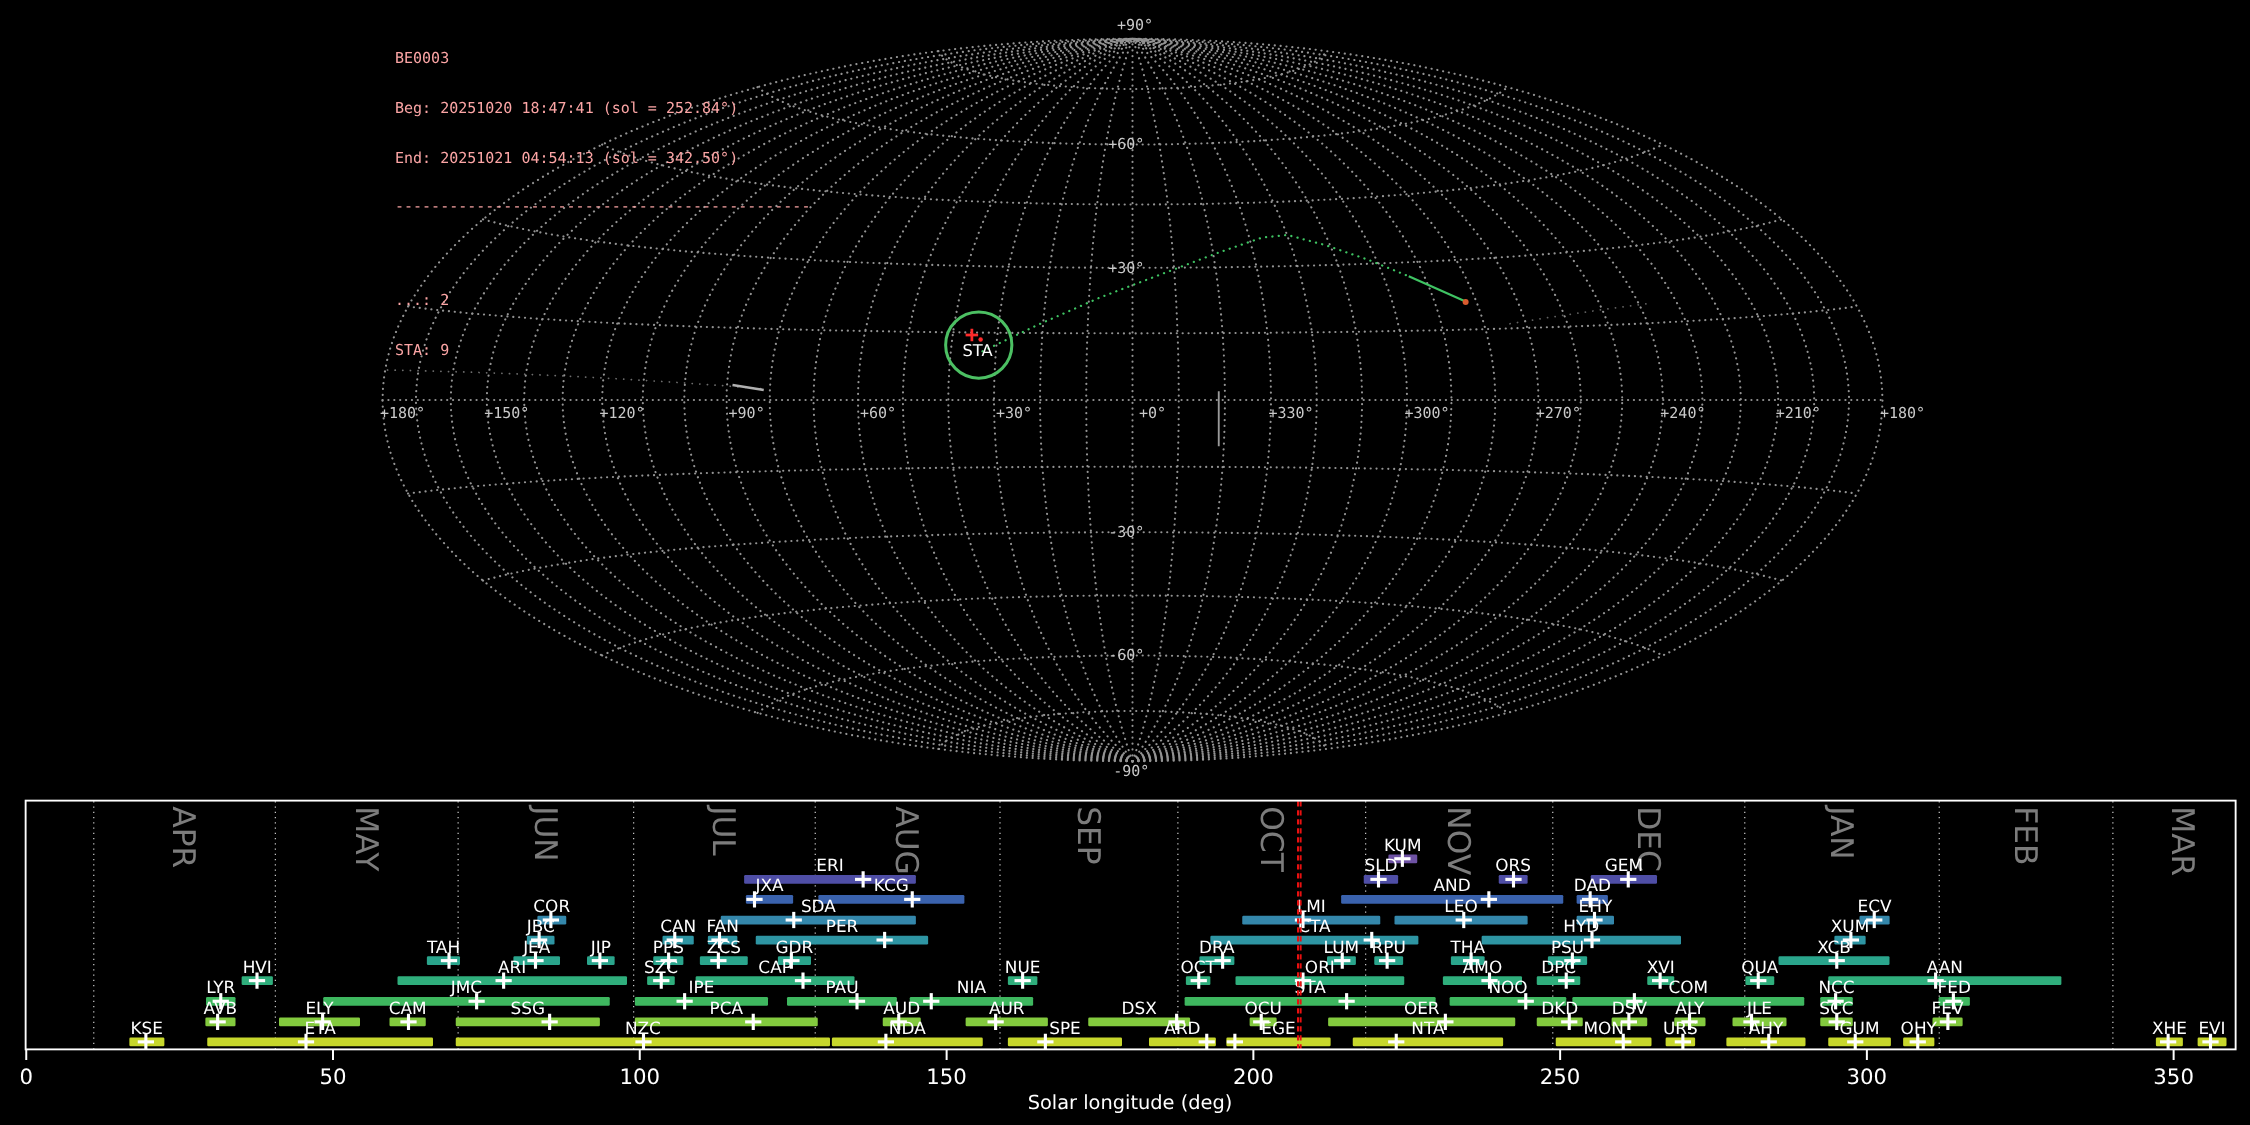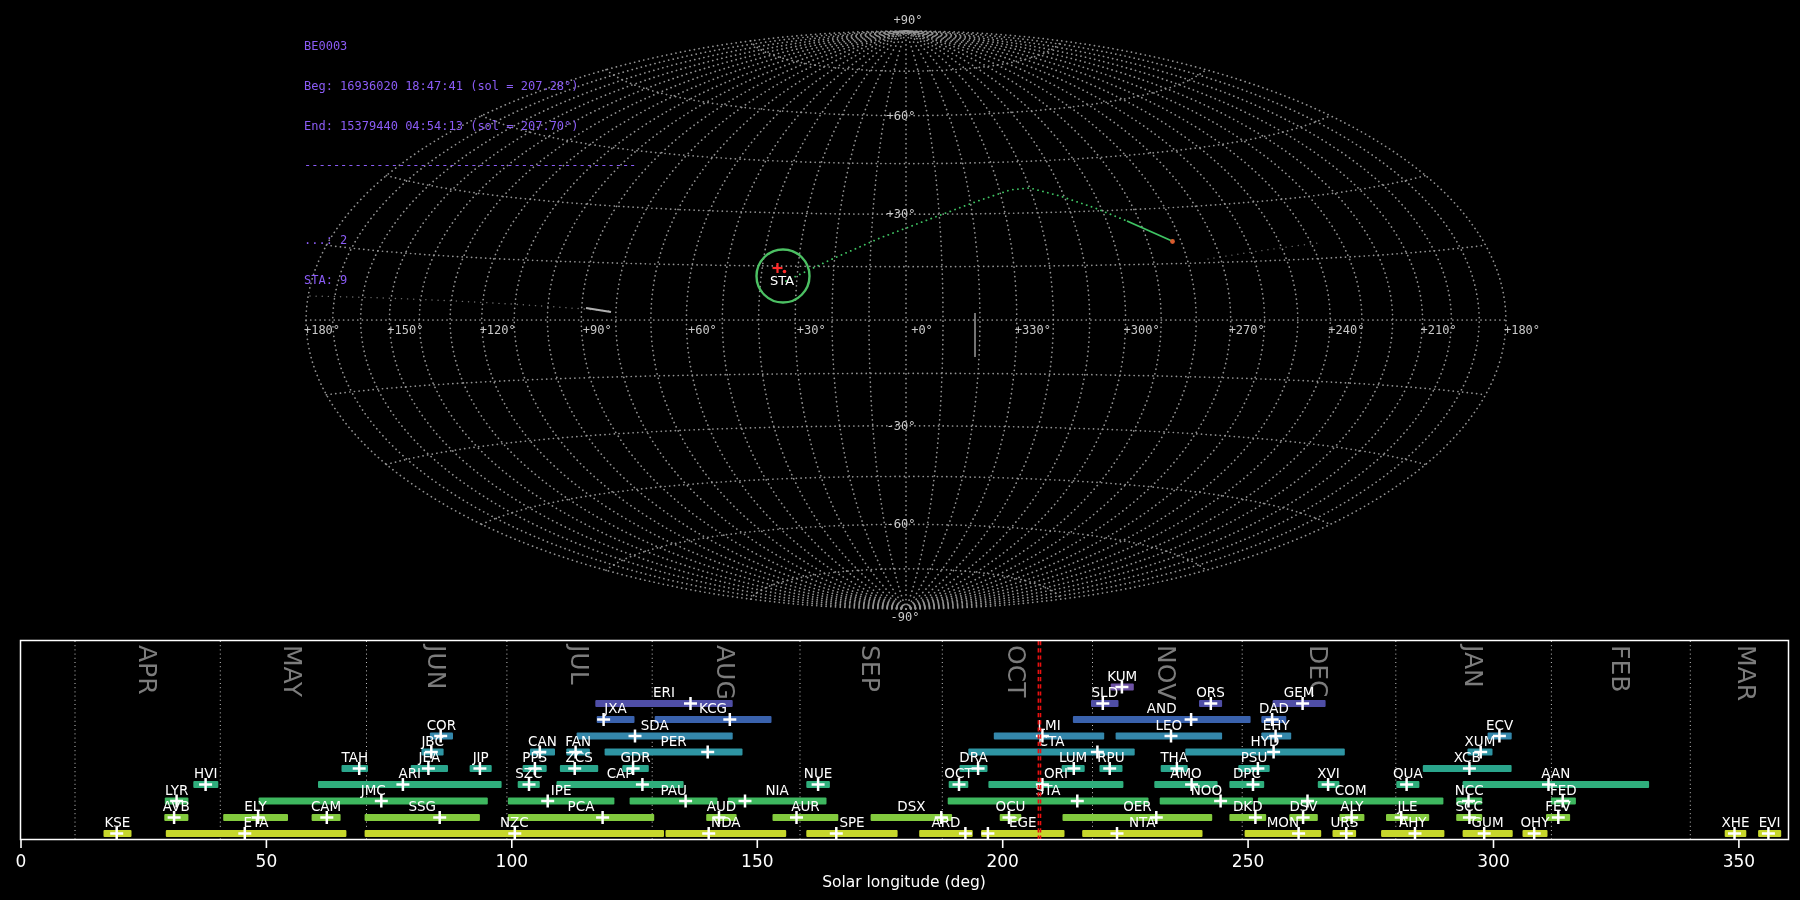--- a/index.html
+++ b/index.html
@@ -1,39 +1,39 @@
 <!DOCTYPE html>
 <html><head>
 <meta charset="utf-8">
 <style>
   html,body{margin:0;padding:0;background:#000;}
   #stage{position:relative;width:1800px;height:900px;background:#000;overflow:hidden;
          font-family:"DejaVu Sans",sans-serif;}
-  #info{position:absolute;left:304px;top:14px;color:#8b5cf6;
+  #info{position:absolute;left:316px;top:14px;color:#fca5a5;
         font-family:"DejaVu Sans Mono",monospace;font-size:12px;line-height:13.2px;
         white-space:pre;z-index:5;}
   #info .gap{height:9px;}
   #scene{position:absolute;left:0;top:0;}
   text{font-family:"DejaVu Sans",sans-serif;}
   .maplbl{font-family:"DejaVu Sans Mono",monospace;font-size:12px;fill:#c9c9c9;}
   .polelbl{font-family:"DejaVu Sans Mono",monospace;font-size:12px;fill:#c9c9c9;}
   .bar-label{font-size:13.5px;fill:#ffffff;}
   .tick-label{font-size:17px;fill:#ffffff;}
   .axis-title{font-size:15.5px;fill:#ffffff;}
   .month-label{font-size:25px;fill:#7c7c7c;}
   .sta-label{font-size:13px;fill:#ffffff;}
 </style>
 </head>
 <body>
 
 <div id="stage">
   <div id="info">
     <div>BE0003</div>
-    <div>Beg: 16936020 18:47:41 (sol = 207.28°)</div>
-    <div>End: 15379440 04:54:13 (sol = 207.70°)</div>
+    <div>Beg: 20251020 18:47:41 (sol = 252.84°)</div>
+    <div>End: 20251021 04:54:13 (sol = 342.50°)</div>
     <div>----------------------------------------------</div>
     <div class="gap"></div>
     <div>...: 2</div>
     <div>STA: 9</div>
   </div>
   <svg id="scene" width="1800" height="900" viewBox="0 0 1800 900">
       <g>
         <g fill="none" stroke="#a0a0a0" stroke-width="1.7" stroke-dasharray="0.1 4.6" stroke-linecap="round" opacity="0.92">
           <path d="M906.0,609.0L885.1,608.8L864.1,608.3L843.3,607.4L822.5,606.2L801.8,604.6L781.3,602.7L760.8,600.4L740.6,597.8L720.6,594.9L700.8,591.6L681.2,588.0L662.0,584.0L643.0,579.8L624.3,575.2L606.0,570.3L588.0,565.1L570.5,559.6L553.3,553.8L536.6,547.7L520.3,541.4L504.5,534.8L489.2,527.9L474.4,520.8L460.1,513.4L446.4,505.8L433.2,497.9L420.6,489.9L408.6,481.6L397.2,473.1L386.4,464.5L376.2,455.7L366.7,446.7L357.9,437.5L349.7,428.3L342.2,418.8L335.4,409.3L329.2,399.7L323.8,389.9L319.1,380.1L315.1,370.2L311.8,360.2L309.3,350.2L307.5,340.2L306.4,330.1L306.0,320.0L306.4,309.9L307.5,299.8L309.3,289.8L311.8,279.8L315.1,269.8L319.1,259.9L323.8,250.1L329.2,240.3L335.4,230.7L342.2,221.2L349.7,211.7L357.9,202.5L366.7,193.3L376.2,184.3L386.4,175.5L397.2,166.9L408.6,158.4L420.6,150.1L433.2,142.1L446.4,134.2L460.1,126.6L474.4,119.2L489.2,112.1L504.5,105.2L520.3,98.6L536.6,92.3L553.3,86.2L570.5,80.4L588.0,74.9L606.0,69.7L624.3,64.8L643.0,60.2L662.0,56.0L681.2,52.0L700.8,48.4L720.6,45.1L740.6,42.2L760.8,39.6L781.3,37.3L801.8,35.4L822.5,33.8L843.3,32.6L864.1,31.7L885.1,31.2L906.0,31.0"></path>
           <path d="M906.0,609.0L885.2,608.4L864.4,607.4L843.8,606.1L823.3,604.5L803.0,602.5L782.8,600.2L762.9,597.5L743.2,594.5L723.7,591.2L704.5,587.6L685.7,583.7L667.1,579.5L648.8,574.9L631.0,570.1L613.4,565.0L596.3,559.6L579.6,554.0L563.3,548.0L547.5,541.9L532.1,535.4L517.2,528.8L502.8,521.9L488.9,514.7L475.5,507.4L462.7,499.9L450.4,492.1L438.6,484.2L427.5,476.1L416.9,467.8L406.9,459.3L397.5,450.7L388.7,442.0L380.5,433.1L372.9,424.1L366.0,415.0L359.7,405.8L354.1,396.5L349.1,387.1L344.8,377.7L341.1,368.2L338.1,358.6L335.8,349.0L334.1,339.3L333.1,329.7L332.7,320.0L333.1,310.3L334.1,300.7L335.8,291.0L338.1,281.4L341.1,271.8L344.8,262.3L349.1,252.9L354.1,243.5L359.7,234.2L366.0,225.0L372.9,215.9L380.5,206.9L388.7,198.0L397.5,189.3L406.9,180.7L416.9,172.2L427.5,163.9L438.6,155.8L450.4,147.9L462.7,140.1L475.5,132.6L488.9,125.3L502.8,118.1L517.2,111.2L532.1,104.6L547.5,98.1L563.3,92.0L579.6,86.0L596.3,80.4L613.4,75.0L631.0,69.9L648.8,65.1L667.1,60.5L685.7,56.3L704.5,52.4L723.7,48.8L743.2,45.5L762.9,42.5L782.8,39.8L803.0,37.5L823.3,35.5L843.8,33.9L864.4,32.6L885.2,31.6L906.0,31.0"></path>

